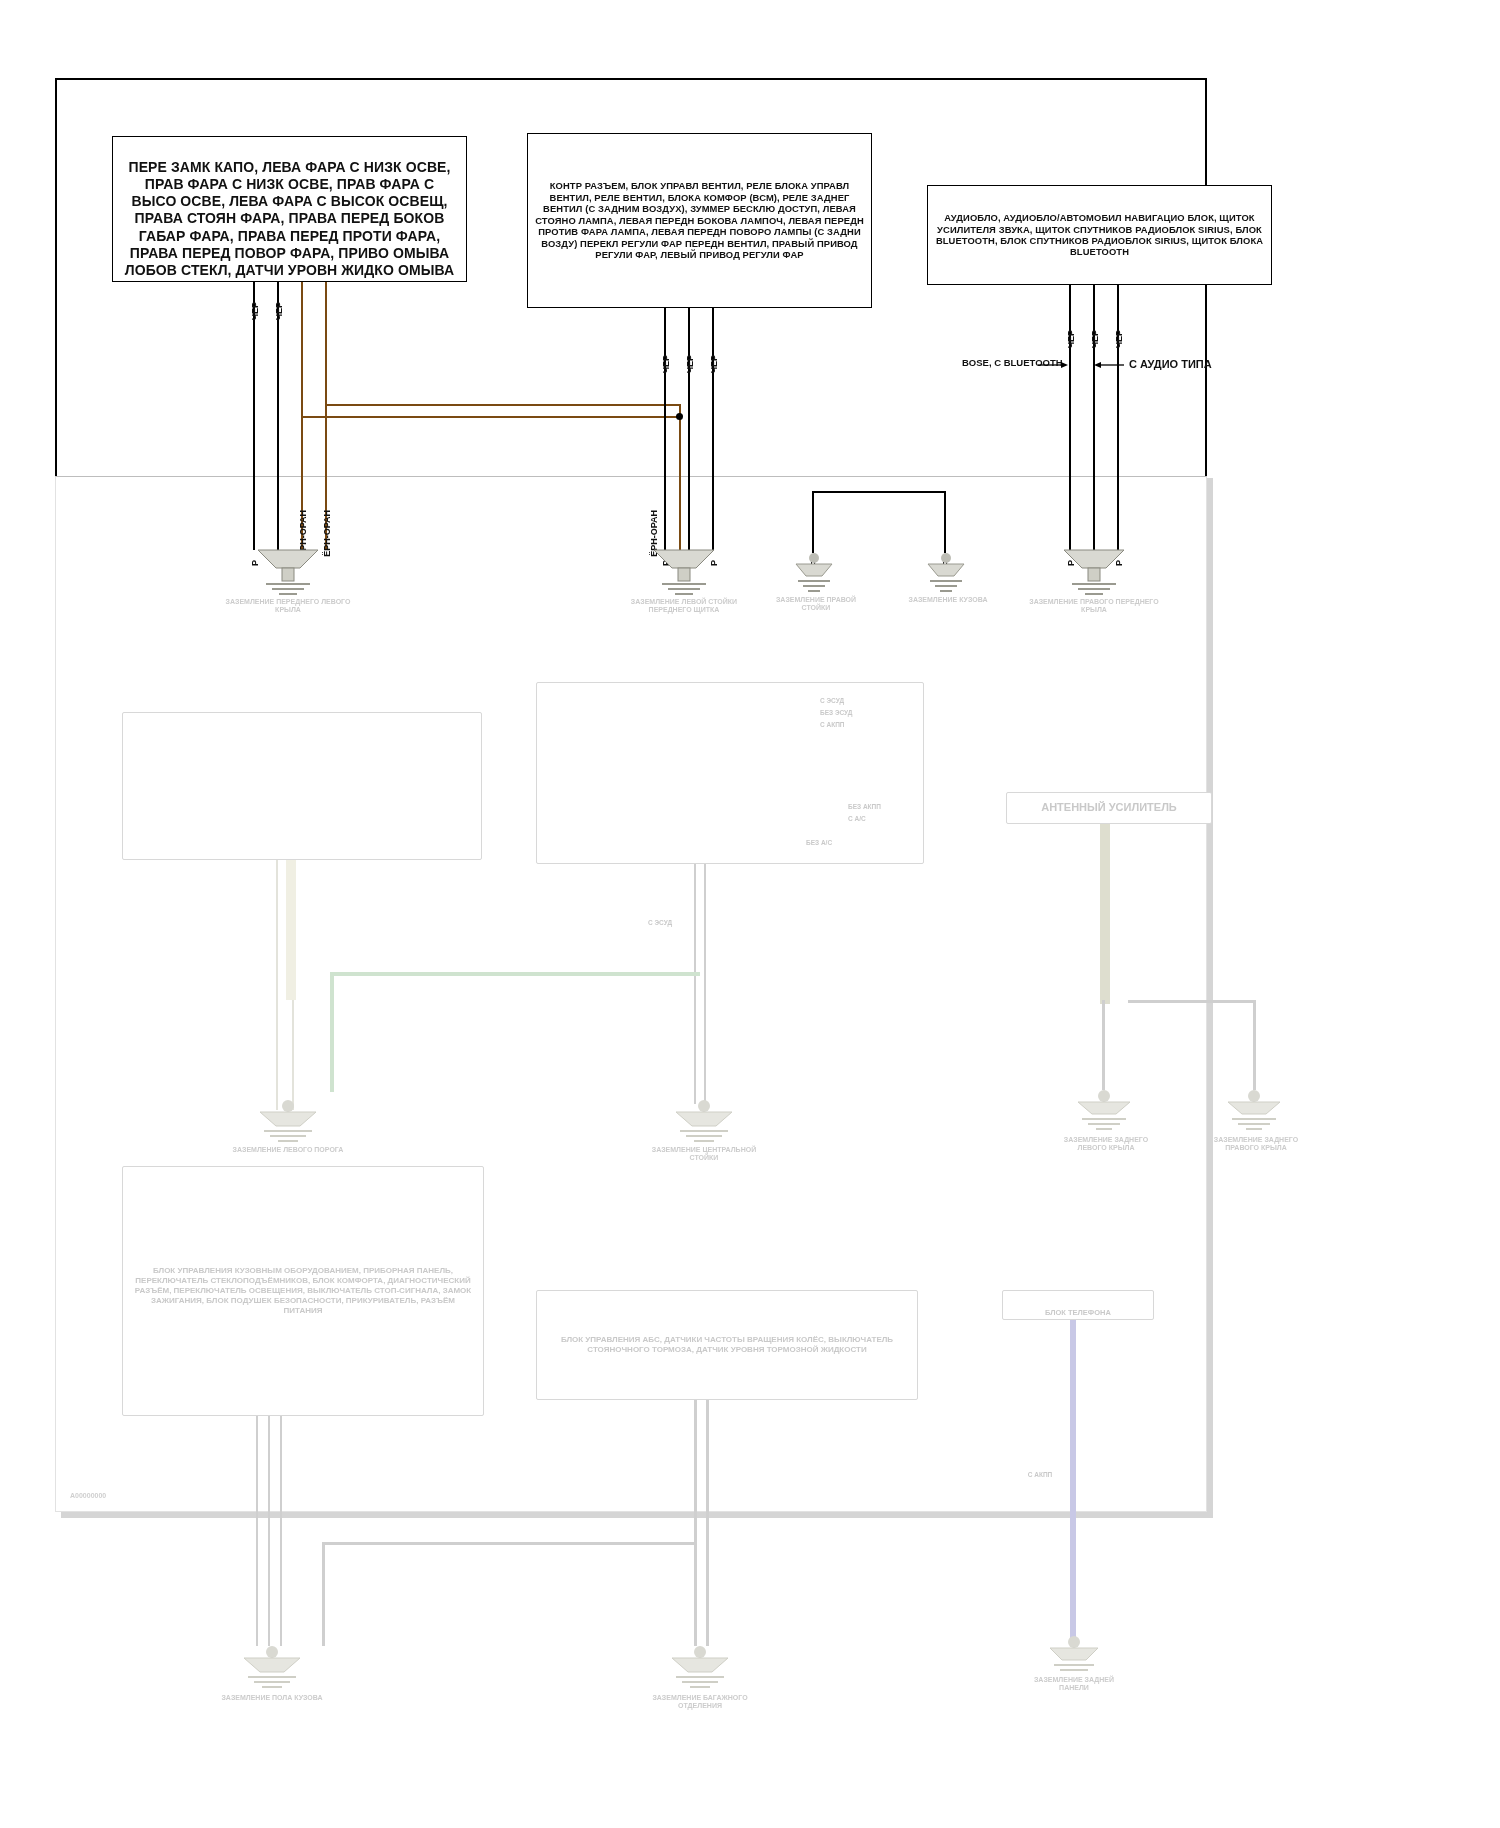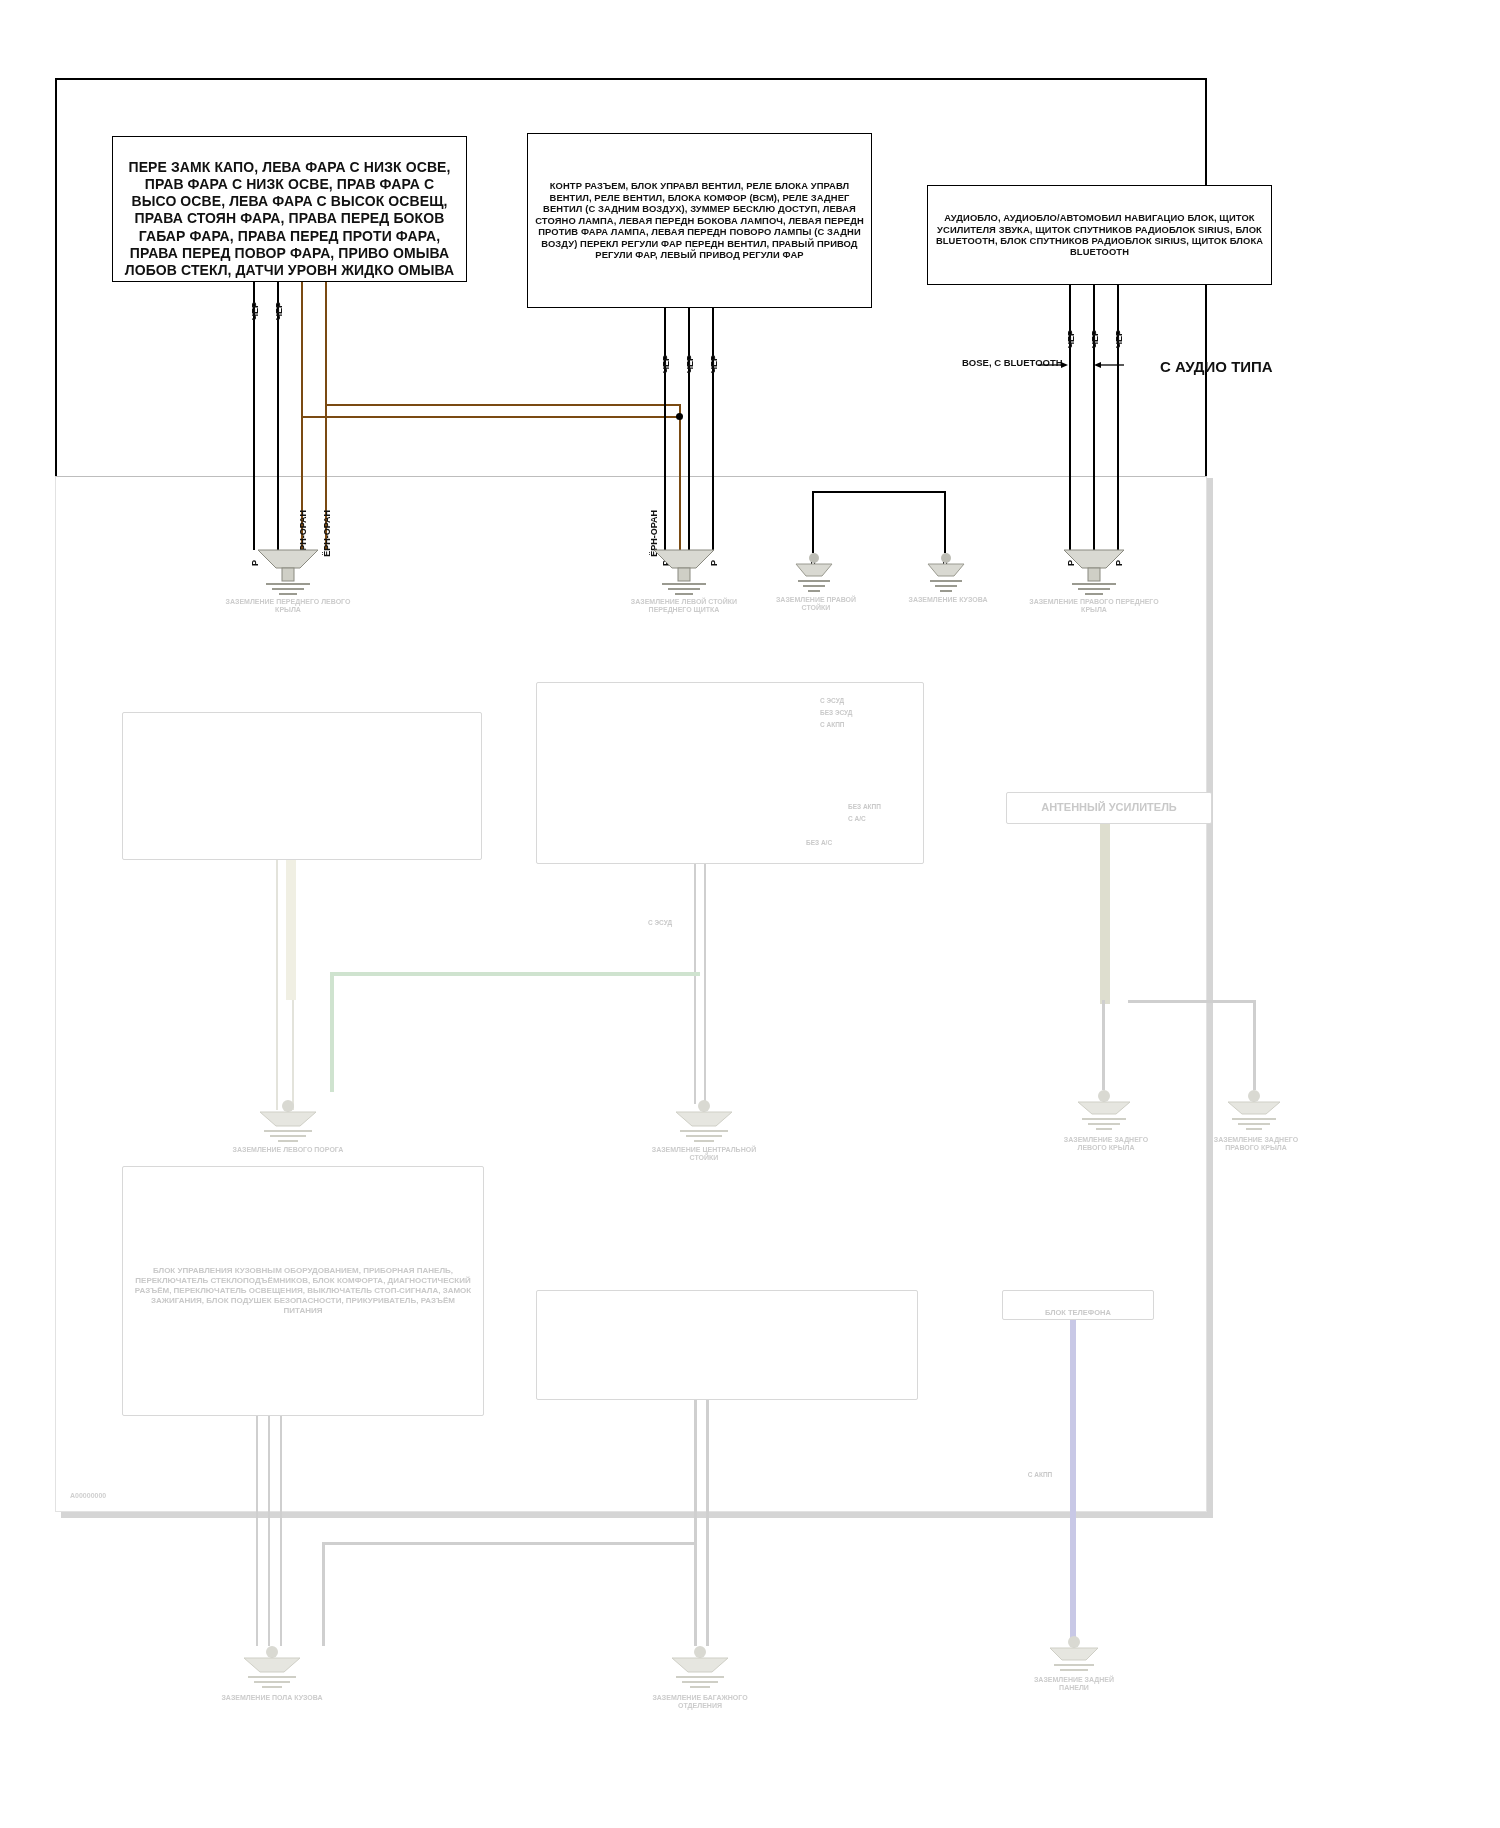--- a/index.html
+++ b/index.html
@@ -103,21 +103,21 @@
 
   <div class="hlabel" style="left:962px;top:357px;font-size:9.5px;text-align:right;width:80px;line-height:1.3;">BOSE, С BLUETOOTH</div>
   <svg style="position:absolute;left:1038px;top:360px;" width="30" height="10">
     <line x1="0" y1="5" x2="26" y2="5" stroke="#000" stroke-width="1.3"></line>
     <polygon points="30,5 23,2 23,8" fill="#000"></polygon>
   </svg>
   <svg style="position:absolute;left:1094px;top:360px;" width="30" height="10">
     <line x1="4" y1="5" x2="30" y2="5" stroke="#000" stroke-width="1.3"></line>
     <polygon points="0,5 7,2 7,8" fill="#000"></polygon>
   </svg>
-  <div class="hlabel" style="left:1129px;top:358px;font-size:15px;margin-left:31px;">С АУДИО ТИПА</div>
+  <div class="hlabel" style="left:1129px;top:358px;font-size:11px;">С АУДИО ТИПА</div>
 
   <div class="gnd" style="left:248px;top:548px;">
     <svg width="80" height="52" viewBox="0 0 80 52">
       <polygon points="10,2 70,2 52,20 28,20" fill="#d9d9d2" stroke="#8a8a80" stroke-width="1"></polygon>
       <rect x="34" y="20" width="12" height="13" fill="#cfcfc6" stroke="#8a8a80" stroke-width="1"></rect>
       <line x1="18" y1="36" x2="62" y2="36" stroke="#9a9a90" stroke-width="2"></line>
       <line x1="24" y1="41" x2="56" y2="41" stroke="#9a9a90" stroke-width="2"></line>
       <line x1="31" y1="46" x2="49" y2="46" stroke="#9a9a90" stroke-width="2"></line>
     </svg>
   </div>
@@ -235,20 +235,21 @@
       <line x1="16" y1="34" x2="48" y2="34" stroke="#cfcfc6" stroke-width="2"></line>
       <line x1="24" y1="39" x2="40" y2="39" stroke="#cfcfc6" stroke-width="2"></line>
     </svg>
   </div>
   <div class="gtext" style="left:1206px;top:1136px;width:100px;">ЗАЗЕМЛЕНИЕ ЗАДНЕГО ПРАВОГО КРЫЛА</div>
 
   <div class="fbox" style="left:122px;top:1166px;width:362px;height:250px;"></div>
   <div class="ftext" style="left:132px;top:1172px;width:342px;height:238px;font-size:8px;">БЛОК УПРАВЛЕНИЯ КУЗОВНЫМ ОБОРУДОВАНИЕМ, ПРИБОРНАЯ ПАНЕЛЬ, ПЕРЕКЛЮЧАТЕЛЬ СТЕКЛОПОДЪЁМНИКОВ, БЛОК КОМФОРТА, ДИАГНОСТИЧЕСКИЙ РАЗЪЁМ, ПЕРЕКЛЮЧАТЕЛЬ ОСВЕЩЕНИЯ, ВЫКЛЮЧАТЕЛЬ СТОП-СИГНАЛА, ЗАМОК ЗАЖИГАНИЯ, БЛОК ПОДУШЕК БЕЗОПАСНОСТИ, ПРИКУРИВАТЕЛЬ, РАЗЪЁМ ПИТАНИЯ</div>
 
   <div class="fbox" style="left:536px;top:1290px;width:382px;height:110px;"></div>
+  <div class="ftext" style="left:548px;top:1296px;width:358px;height:98px;font-size:8px;">БЛОК УПРАВЛЕНИЯ АБС, ДАТЧИКИ ЧАСТОТЫ ВРАЩЕНИЯ КОЛЁС, ВЫКЛЮЧАТЕЛЬ СТОЯНОЧНОГО ТОРМОЗА, ДАТЧИК УРОВНЯ ТОРМОЗНОЙ ЖИДКОСТИ</div>
 
   <div class="fbox" style="left:1002px;top:1290px;width:152px;height:30px;"></div>
   <div class="ftext" style="left:1006px;top:1294px;width:144px;height:22px;font-size:7.5px;margin-top:8px;">БЛОК ТЕЛЕФОНА</div>
 
   <div class="fwire" style="left:256px;top:1416px;width:2px;height:230px;"></div>
   <div class="fwire" style="left:268px;top:1416px;width:2px;height:230px;"></div>
   <div class="fwire" style="left:280px;top:1416px;width:2px;height:230px;"></div>
   <div class="fwire" style="left:322px;top:1542px;width:372px;height:3px;"></div>
   <div class="fwire" style="left:322px;top:1542px;width:3px;height:104px;"></div>
   <div class="fwire" style="left:694px;top:1400px;width:3px;height:246px;"></div>

